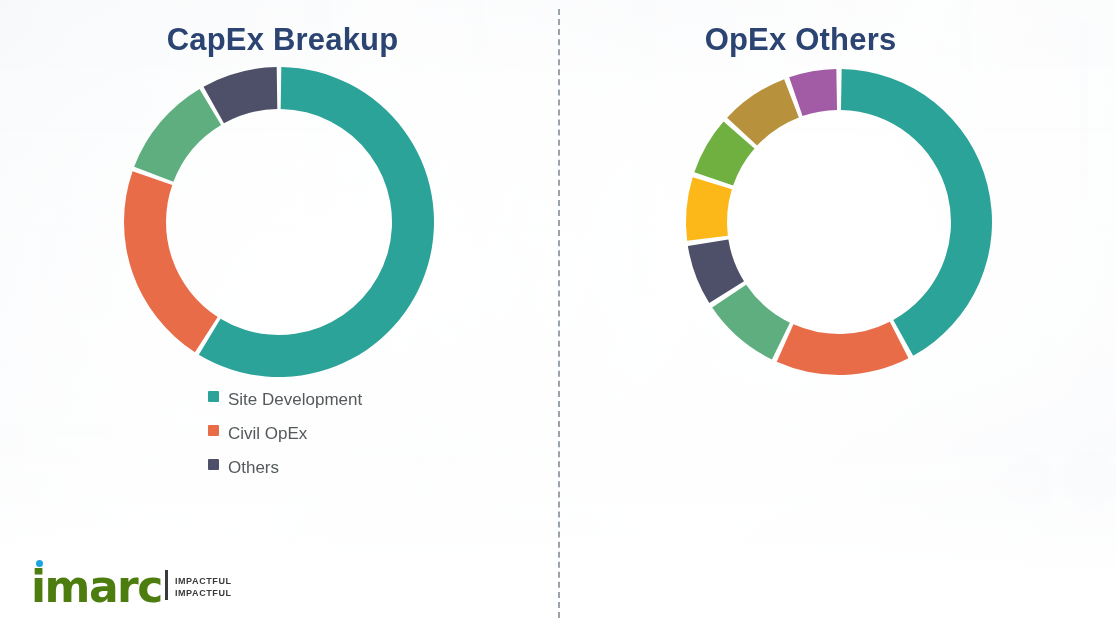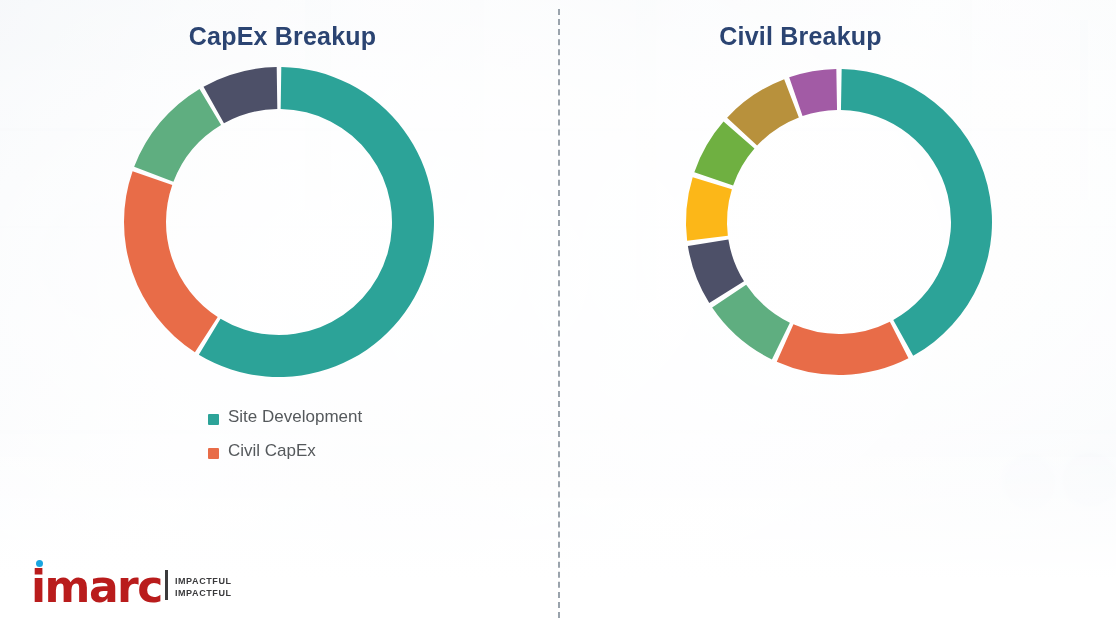--- a/index.html
+++ b/index.html
@@ -71,21 +71,21 @@
   }
   .panel.left  { left: 0;    width: 559px; }
   .panel.right { left: 559px; width: 557px; }
 
   .panel-title {
     position: absolute;
     top: 22px;
     left: 0;
     width: 100%;
     text-align: center;
-    font-size: 25px;
+    font-size: 31px;
     font-weight: bold;
     color: #2b4472;
     letter-spacing: 0.2px;
   }
   .panel.left  .panel-title { transform: translateX(3px); }
   .panel.right .panel-title { transform: translateX(-37px); }
 
   .divider {
     position: absolute;
     left: 558px;
@@ -100,21 +100,21 @@
   .donut-wrap { position: absolute; }
   .donut-wrap svg { display: block; overflow: visible; }
 
   
   .legend {
     position: absolute;
     z-index: 4;
   }
   .legend-row {
     display: flex;
-    align-items: flex-end;
+    align-items: flex-start;
   }
   .legend-swatch {
     width: 11px;
     height: 11px;
     flex: 0 0 11px;
     margin-right: 9px;
     border-radius: 1px;
   }
   .legend-label {
     font-size: 17px;
@@ -132,21 +132,21 @@
     left: 31px;
     bottom: 22px;
     display: flex;
     align-items: flex-end;
     z-index: 5;
   }
   #logo .mark {
     position: relative;
     font-size: 44px;
     font-weight: bold;
-    color: #b91c1c;
+    color: #4d7c0f;
     letter-spacing: -1.5px;
     line-height: 0.82;
     font-family: "DejaVu Sans", sans-serif;
   }
   #logo .dot {
     position: absolute;
     left: 5px;
     top: -9px;
     width: 7px;
     height: 7px;
@@ -212,27 +212,31 @@
         </svg>
     </div>
 
     <div class="legend" id="legend-capex">
         <div class="legend-row">
           <span class="legend-swatch" style="background: rgb(44, 163, 152);"></span>
           <span class="legend-label">Site Development</span>
         </div>
         <div class="legend-row">
           <span class="legend-swatch" style="background: rgb(232, 108, 72);"></span>
-          <span class="legend-label">Civil CapEx</span>
+          <span class="legend-label">Civil OpEx</span>
+        </div>
+        <div class="legend-row">
+          <span class="legend-swatch" style="background: rgb(77, 80, 104);"></span>
+          <span class="legend-label">Others</span>
         </div>
       </div>
   </div>
 
   <div class="panel right">
-    <div class="panel-title">Civil Breakup</div>
+    <div class="panel-title">OpEx Others</div>
 
     <div class="donut-wrap" style="left:127px; top:69px;">
       <svg id="opex-donut" width="306" height="306" viewBox="0 0 306 306">
           <path d="M 155.6702181849044 0.0233026410721493 A 153 153 0 0 1 227.17587189768958 286.81681519232757 L 207.29867746758975 250.9574071996123 A 112 112 0 0 0 154.95466952097576 41.017058142484174 Z" fill="#2ca398"></path>
           <path d="M 222.46054646015068 289.32399820082026 A 153 153 0 0 1 90.76929360940261 292.77245501931793 L 107.44549597551041 255.31709125597132 A 112 112 0 0 0 203.84693597082924 252.79273070909719 Z" fill="#e86c48"></path>
           <path d="M 85.9292145412712 290.51548908377254 A 153 153 0 0 1 26.15725139907866 238.55651423102432 L 60.14779187383536 215.6296051887237 A 112 112 0 0 0 103.90243155962335 253.66493318550673 Z" fill="#5fae80"></path>
           <path d="M 23.248641288066835 234.07764742768035 A 153 153 0 0 1 1.8836838889439491 176.93447315115534 L 42.37890585334458 170.52066008450586 A 112 112 0 0 0 58.0186132304803 212.35095759411894 Z" fill="#4d5068"></path>
           <path d="M 1.1404387988777103 171.6460095409875 A 153 153 0 0 1 6.685372337655565 108.26712917742128 L 45.89386733214003 120.25436907105347 A 112 112 0 0 0 41.83483101617193 166.64936646137647 Z" fill="#fcb718"></path>
           <path d="M 8.335657933304503 103.18807236805507 A 153 153 0 0 1 37.529434225915864 52.62296856445242 L 68.47252701504952 79.5213887530632 A 112 112 0 0 0 47.10191953287651 116.53636670079848 Z" fill="#6fb041"></path>
           <path d="M 41.102883652266854 48.654250910437796 A 153 153 0 0 1 98.16970371956899 10.162194745928161 L 112.86278965092632 48.43899223231341 A 112 112 0 0 0 71.08838541865286 76.61618367300022 Z" fill="#b8913c"></path>

